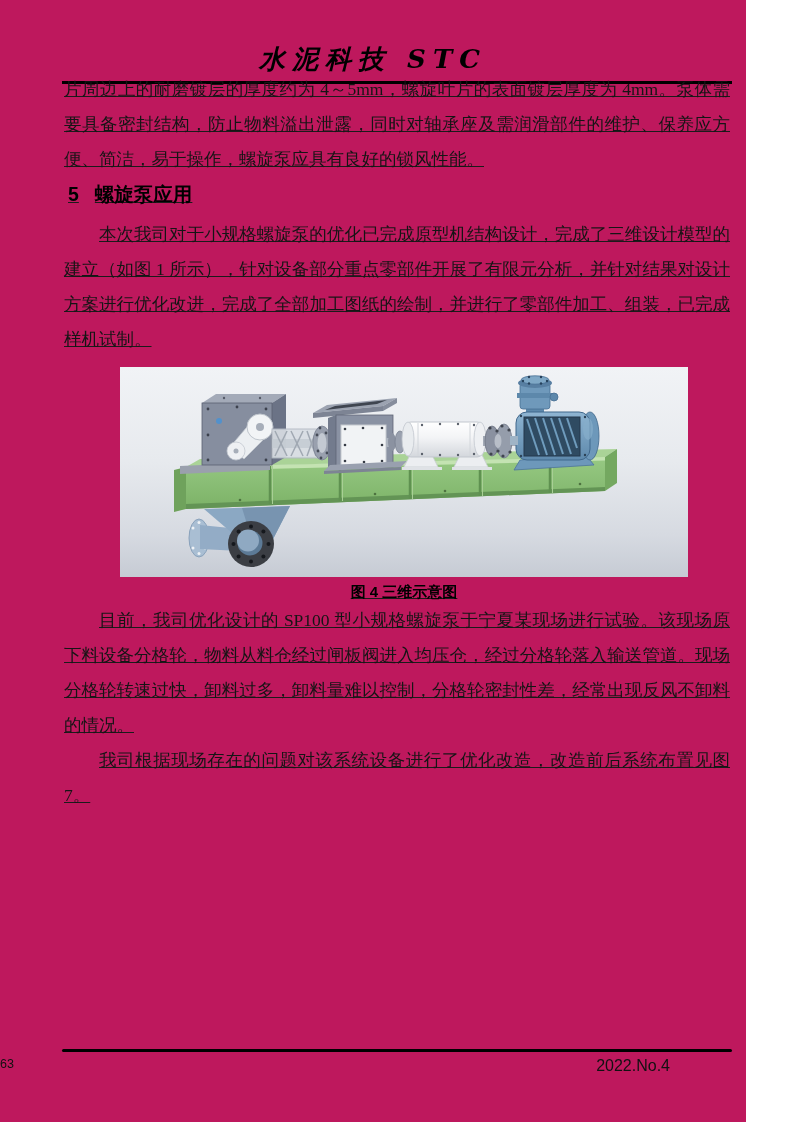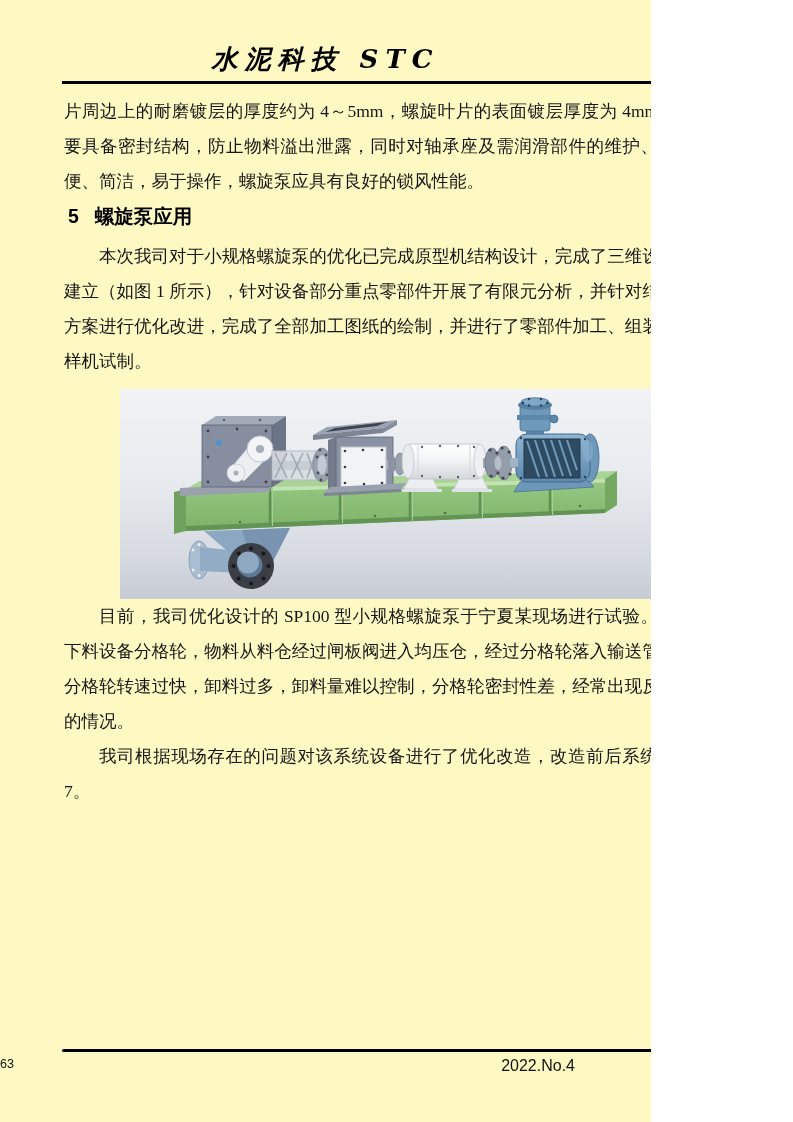--- a/index.html
+++ b/index.html
@@ -1,26 +1,26 @@
 <!DOCTYPE html>
 <html><head>
 <meta charset="utf-8">
 <style>
   html,body{margin:0;padding:0;background:#ffffff;}
   .page{
-    position:relative;width:651px;height:1122px;background:#fef9c3;
+    position:relative;width:746px;height:1122px;background:#be185d;
     font-family:"Liberation Serif","DejaVu Serif",serif;color:#1b1b1b;overflow:hidden;
   }
   .journal-header{
     position:absolute;top:42px;left:0;width:100%;text-align:center;
     font-family:"DejaVu Serif","Liberation Serif",serif;
     font-size:26px;font-weight:bold;font-style:italic;letter-spacing:7px;color:#000;
   }
   .header-rule{position:absolute;top:81px;left:62px;width:670px;height:2.5px;background:#000;}
-  .content{position:absolute;top:94px;left:64px;width:666px;}
+  .content{position:absolute;top:72px;left:64px;width:666px;text-decoration:underline;}
   p.body{
     margin:0;font-size:17.5px;line-height:35px;text-align:justify;
     text-indent:35px;color:#151515;
   }
   p.no-indent{text-indent:0;}
   h2.section{
     margin:0 0 6px 0;display:flex;align-items:baseline;line-height:34px;
     font-family:"Liberation Sans","DejaVu Sans",sans-serif;font-size:19.5px;font-weight:bold;color:#000;
   }
   h2.section .num{margin-left:4px;margin-right:16px;}
@@ -295,20 +295,21 @@
           <g fill="#2c4257">
               <circle cx="401" cy="49" r="1.2"></circle>
               <circle cx="401" cy="89" r="1.2"></circle>
               <circle cx="465" cy="50" r="1.2"></circle>
               <circle cx="465" cy="88" r="1.2"></circle>
             </g>
           <rect x="390" y="69" width="8" height="9" fill="#9fb4c6"></rect>
           <ellipse cx="468" cy="62" rx="5" ry="11" fill="#86aecb" opacity="0.7"></ellipse>
         </g>
       </svg>
+      <figcaption class="figure-caption">图 4 三维示意图</figcaption>
     </figure>
 
     <p class="body">目前，我司优化设计的 SP100 型小规格螺旋泵于宁夏某现场进行试验。该现场原下料设备分格轮，物料从料仓经过闸板阀进入均压仓，经过分格轮落入输送管道。现场分格轮转速过快，卸料过多，卸料量难以控制，分格轮密封性差，经常出现反风不卸料的情况。</p>
     <p class="body">我司根据现场存在的问题对该系统设备进行了优化改造，改造前后系统布置见图 7。</p>
 
   </div>
 
   <div class="footer-rule"></div>
   <div class="footer-page">63</div>
   <div class="footer-issue">2022.No.4</div>

